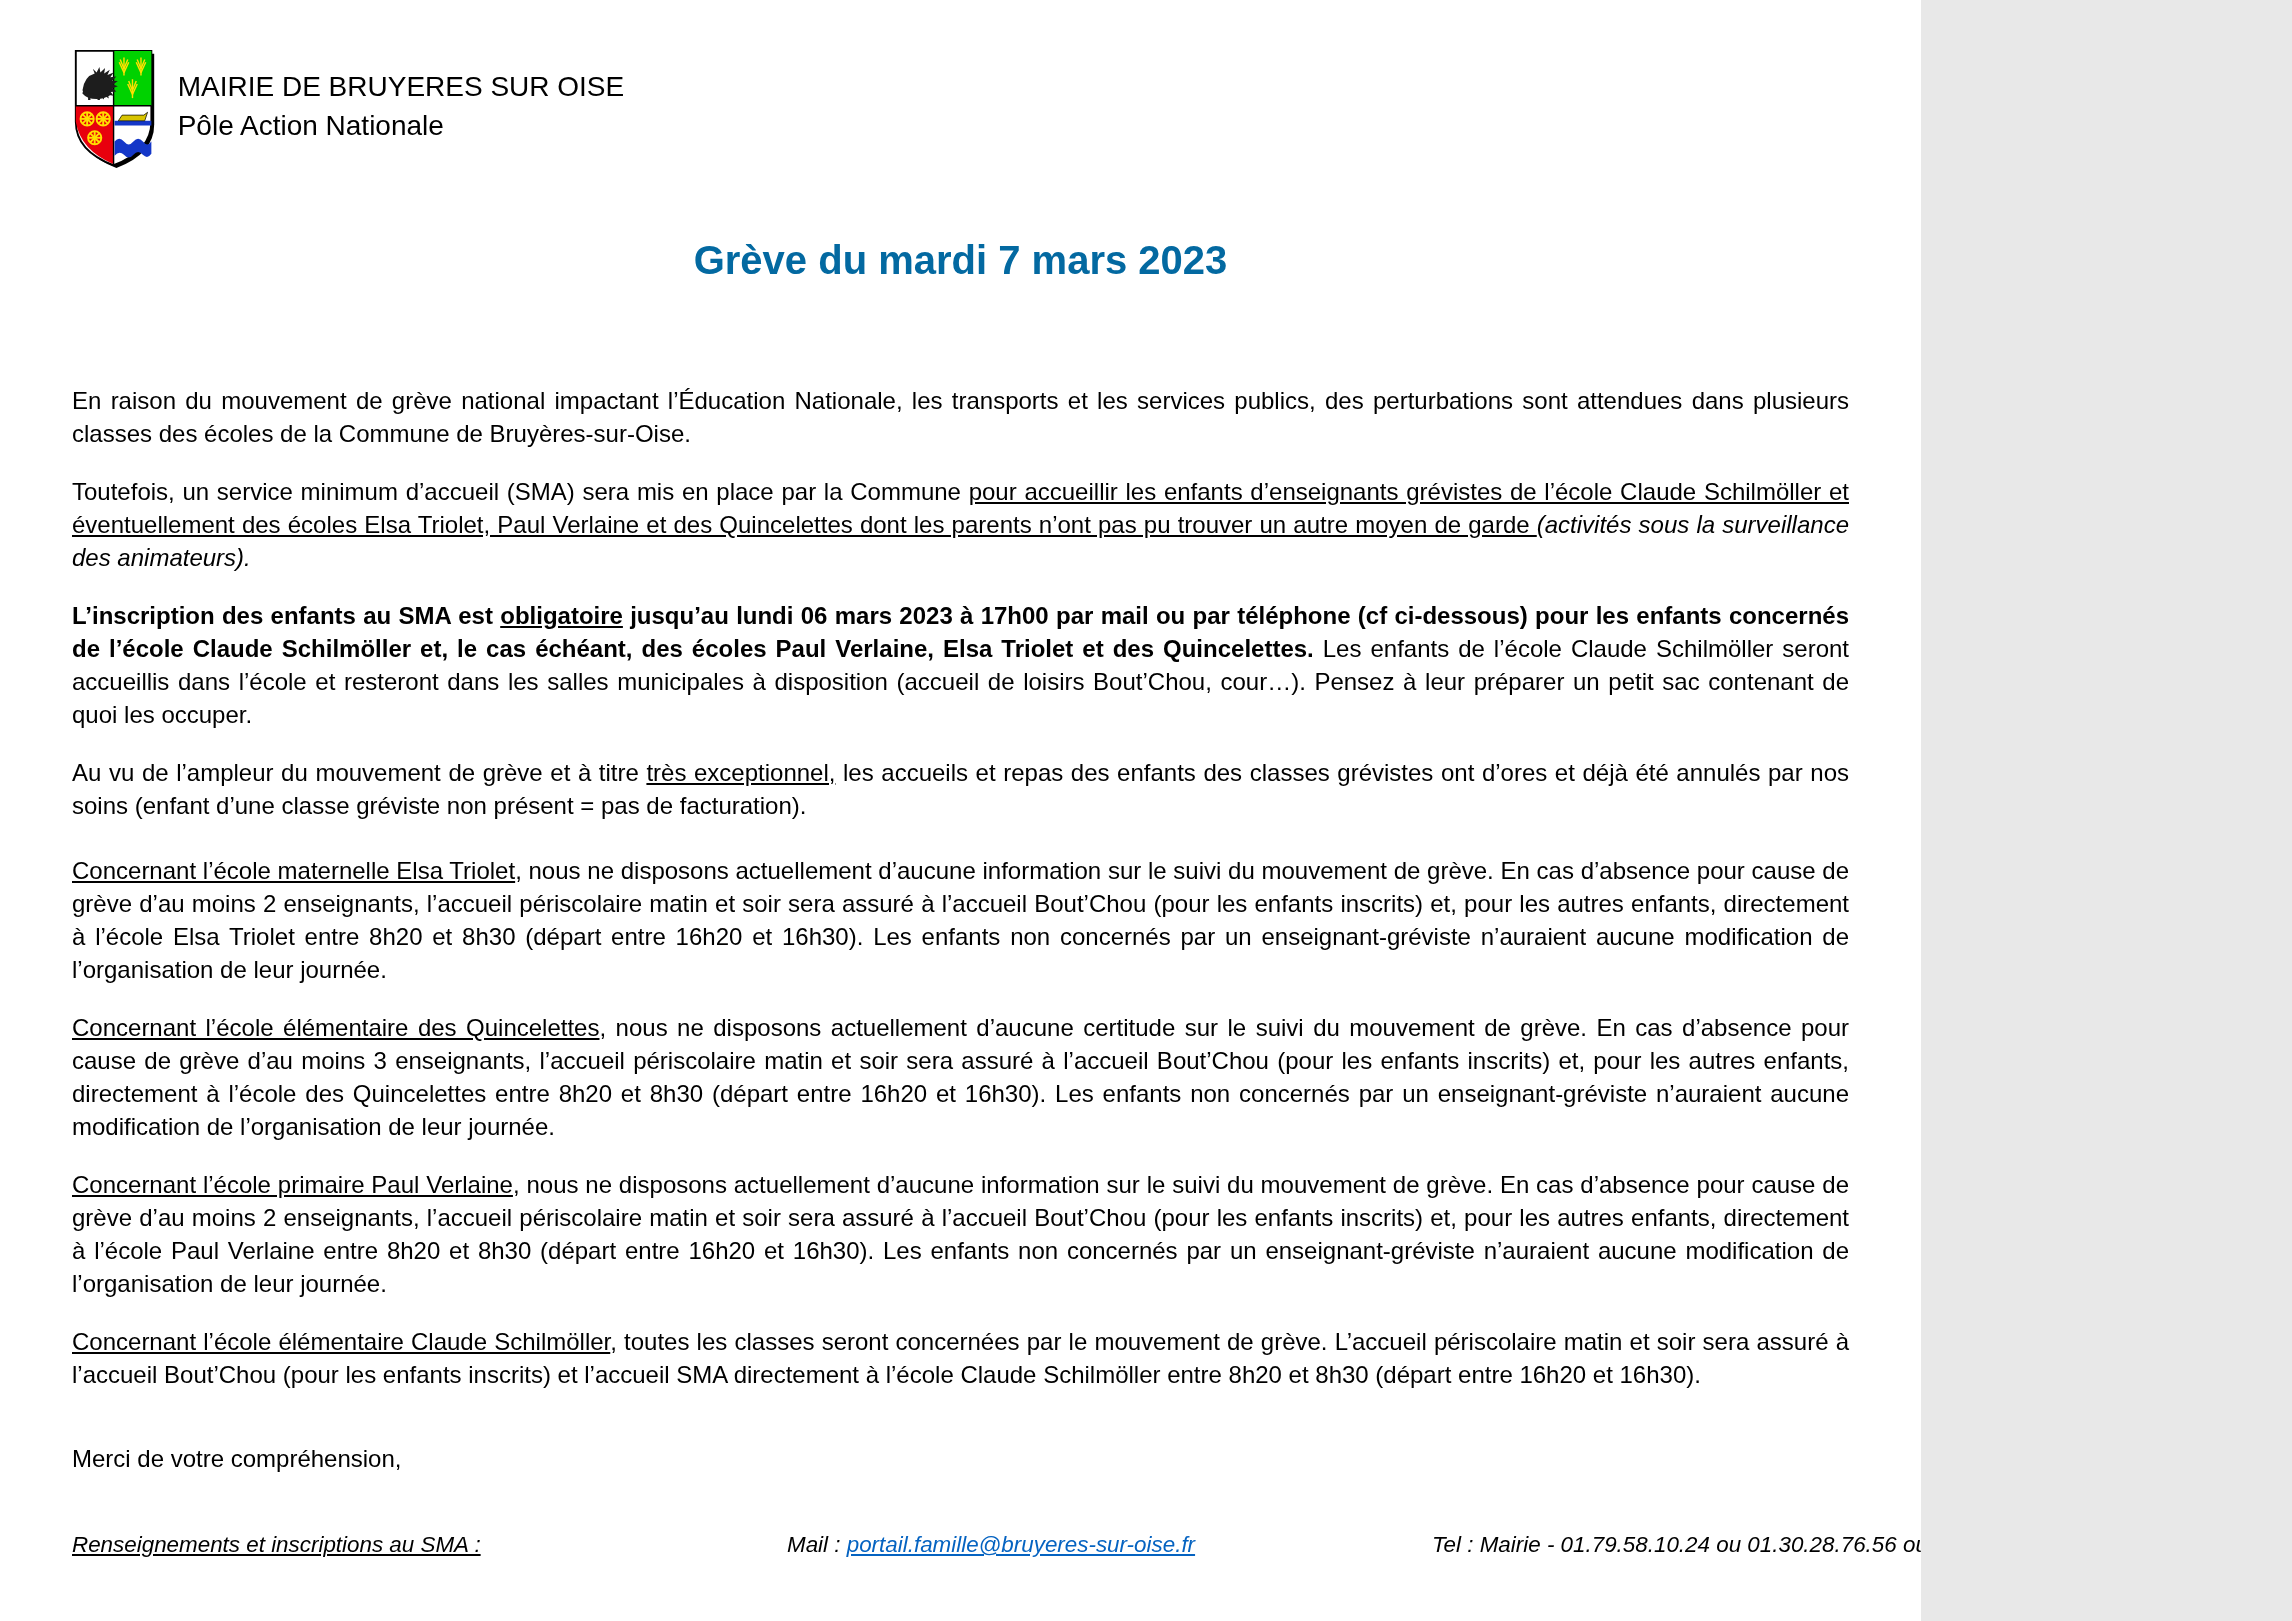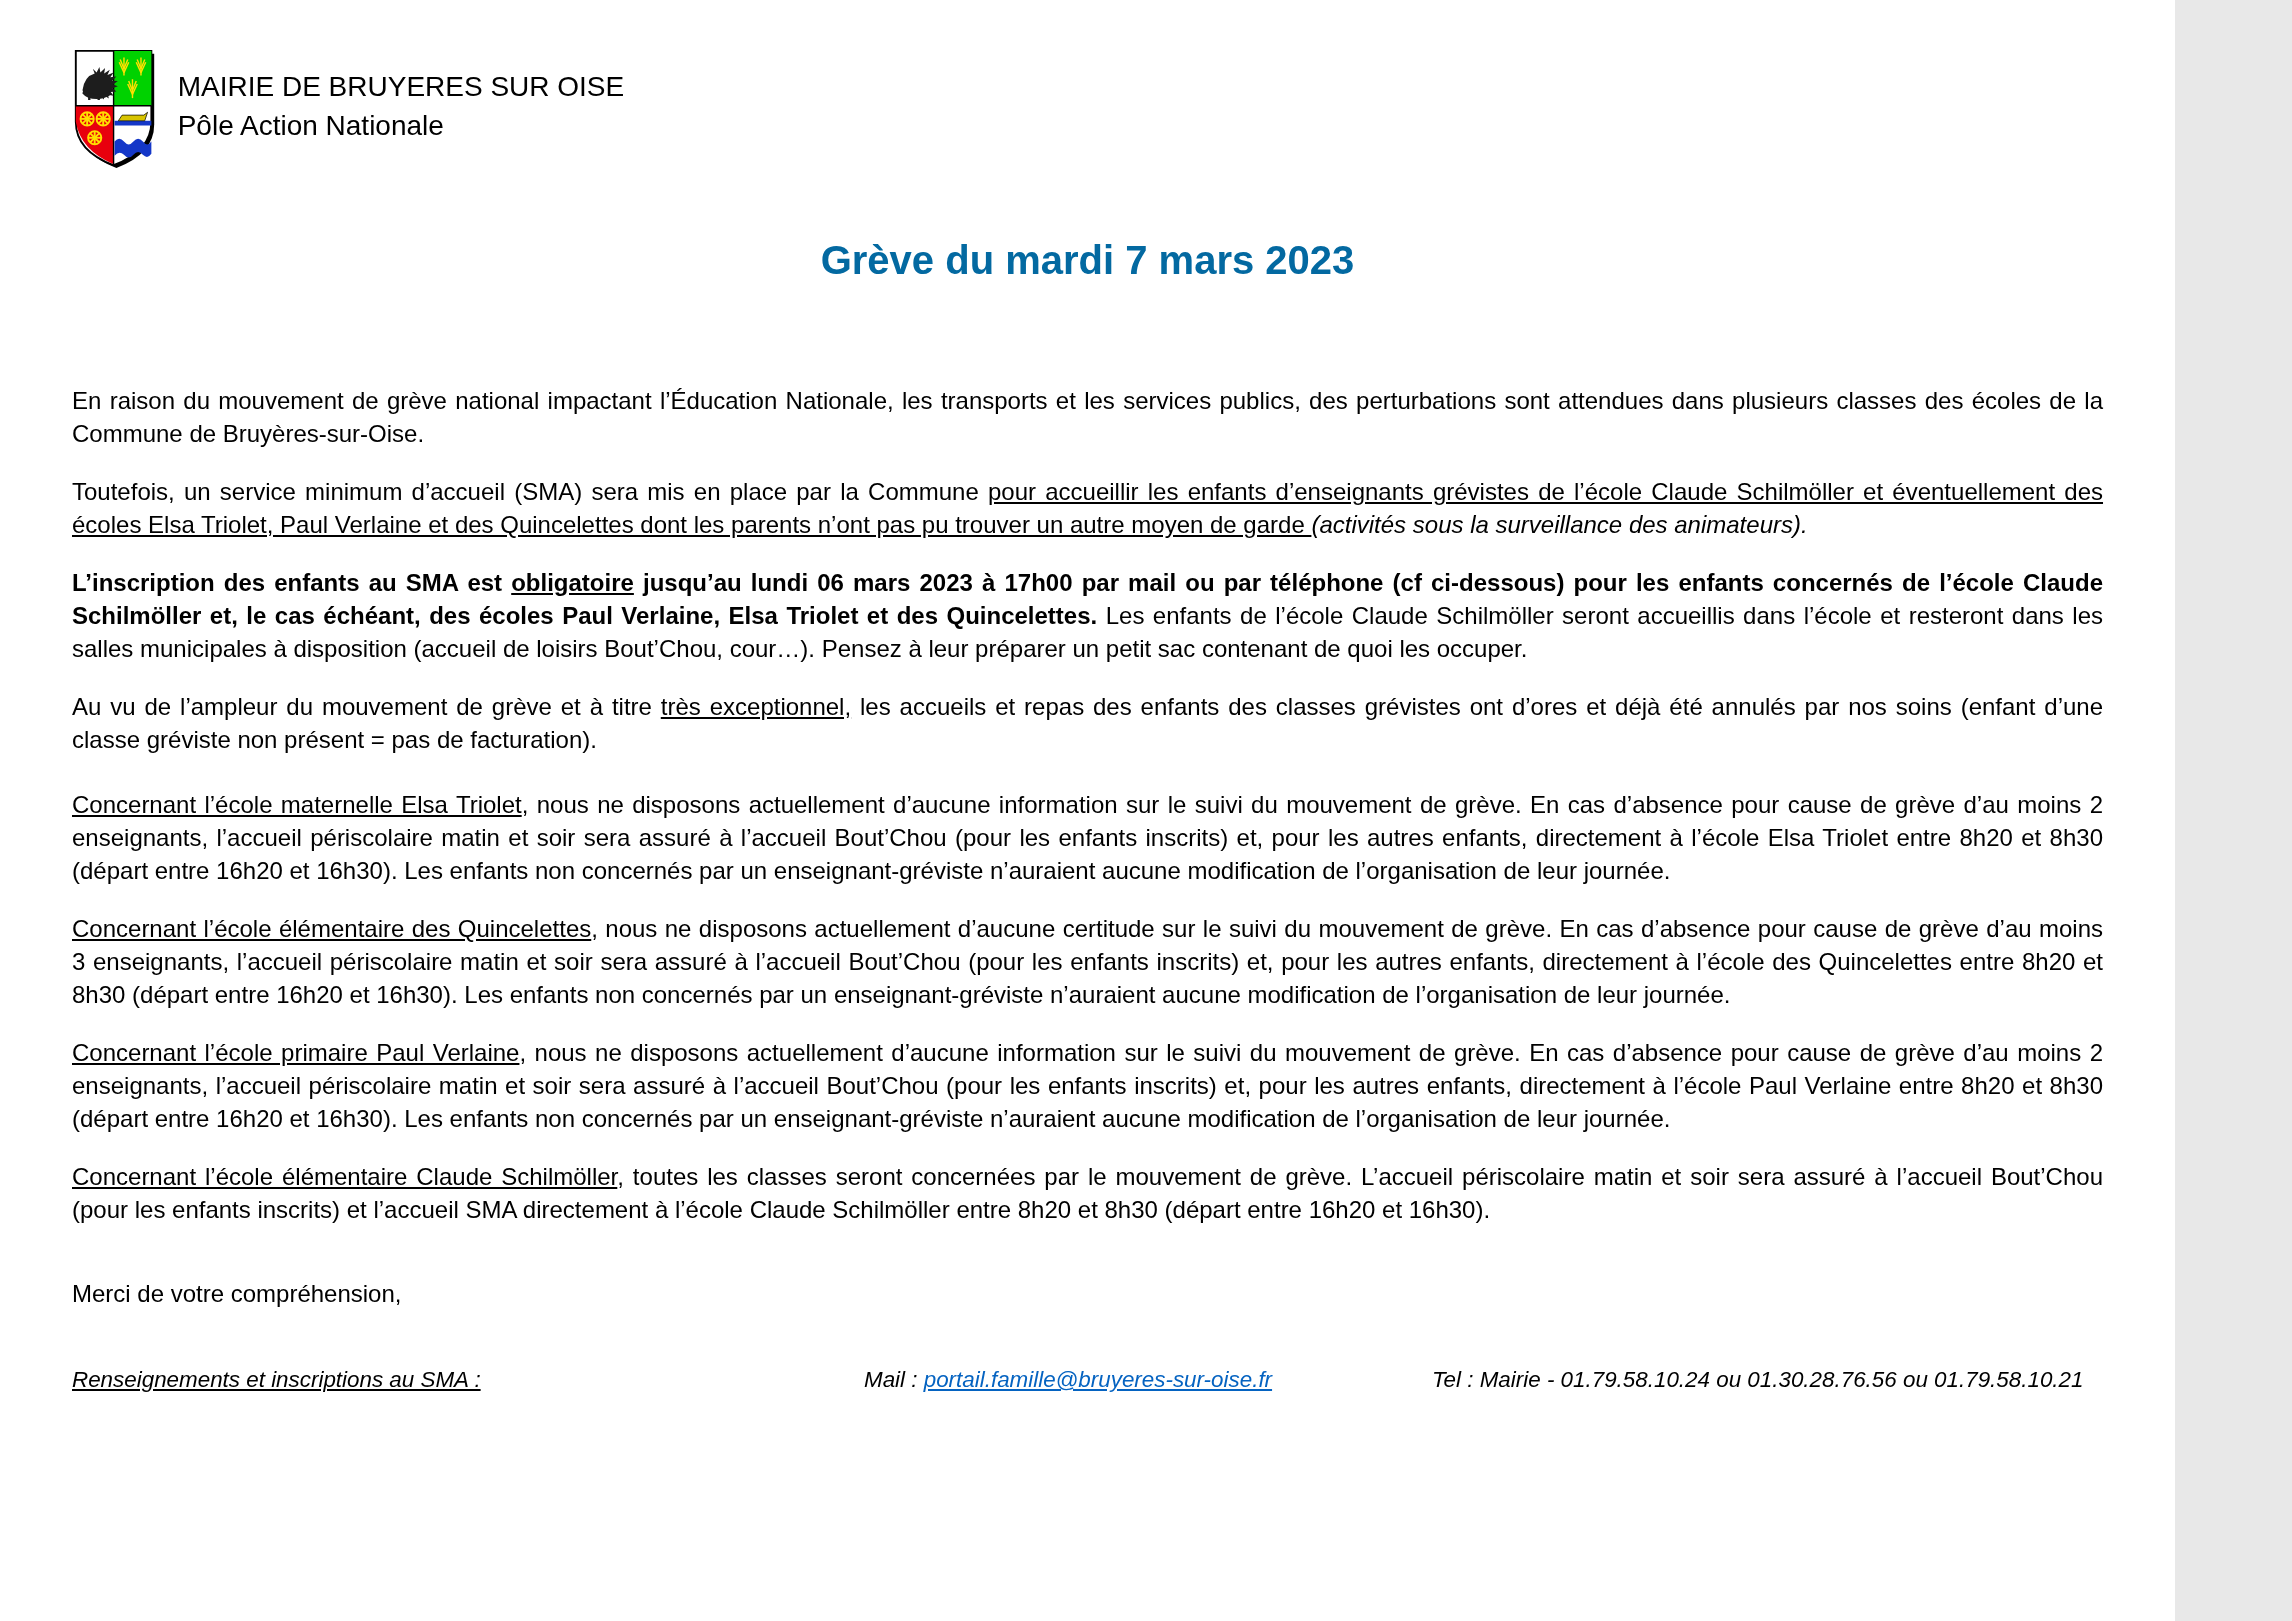--- a/index.html
+++ b/index.html
@@ -1,18 +1,18 @@
 <!DOCTYPE html>
 <html style="font-size:14.3px"><head>
 <meta charset="utf-8">
 <style>
   html,body{margin:0;padding:0;background:#e8e8e8;}
   .page{
     position:relative;
-    width:2175px;height:1622px;
+    width:1921px;height:1622px;
     background:#ffffff;
     font-family:"Liberation Sans", sans-serif;
     color:#000;
     overflow:hidden;
   }
   .content{padding:49px 72px 0 72px;}
 
   
   .header{display:flex;align-items:flex-start;gap:19.7px;}
   .logo{width:86px;height:136px;flex:0 0 auto;}
@@ -48,21 +48,21 @@
     margin-top:22.4px;
     text-align:center;
     font-size:26px;line-height:33px;
     font-weight:bold;font-style:italic;
   }
 
   
   .footer{position:relative;margin-top:57px;height:40px;font-size:22.4px;font-style:italic;}
   .footer-item{position:absolute;top:0;white-space:nowrap;}
   .footer-info{left:0;text-decoration:underline;}
-  .footer-mail{left:792px;}
+  .footer-mail{left:715px;}
   .footer-tel{left:1360px;}
   a.mail-link{color:#0563c1;text-decoration:underline;cursor:pointer;}
 </style>
 </head>
 <body>
 
 <div class="page">
   <div class="content">
 
     <div class="header">

